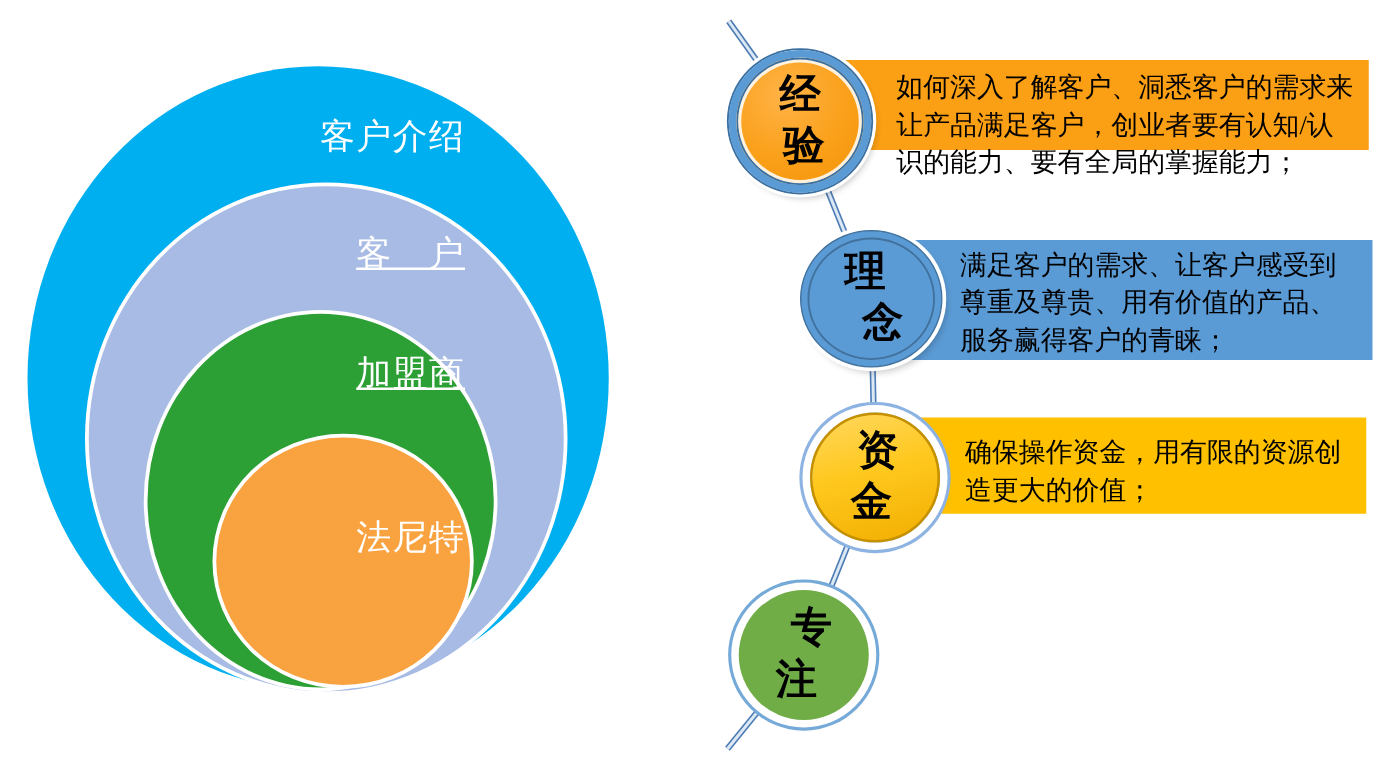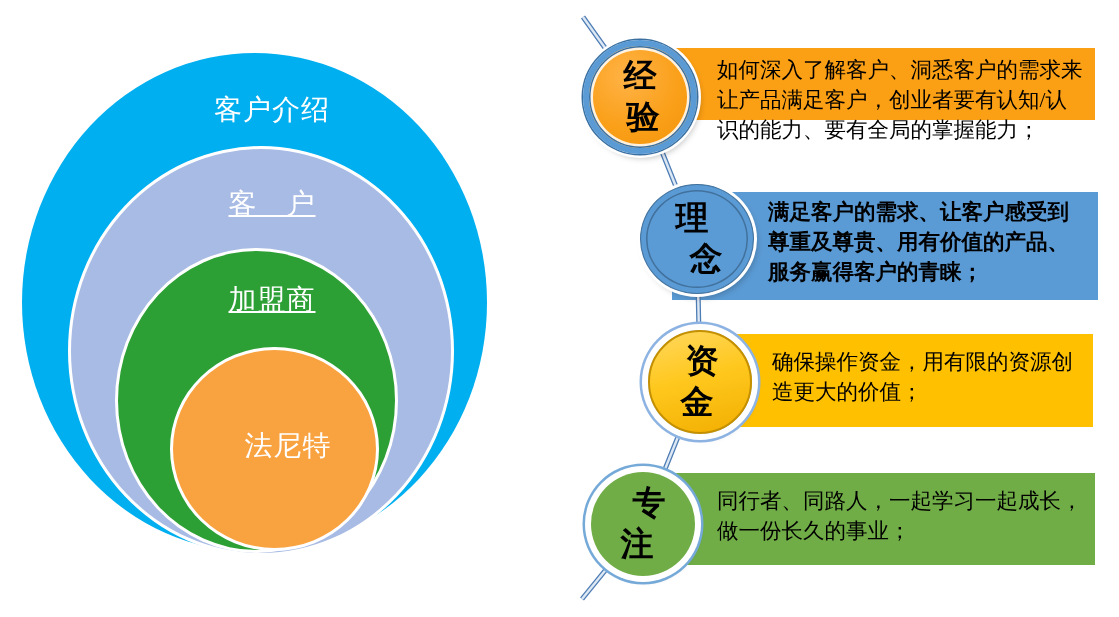--- a/index.html
+++ b/index.html
@@ -5,33 +5,33 @@
   html,body{margin:0;padding:0;background:#fff;}
   body{font-family:"Liberation Serif","DejaVu Serif",serif;}
   #canvas{position:relative;width:1119px;height:617px;background:#fff;overflow:hidden;}
 
   
   .venn-ring{position:absolute;border-radius:50%;}
   .ring-0{left:22px;top:53px;width:465px;height:499px;}
   .ring-1{left:68px;top:146px;width:380px;height:404px;border:3px solid #fff;}
   .ring-2{left:115px;top:248px;width:277px;height:299px;border:3px solid #fff;}
   .ring-3{left:170px;top:347px;width:203px;height:198px;border:3px solid #fff;}
-  .venn-label{position:absolute;left:172px;width:200px;text-align:center;
+  .venn-label{position:absolute;left:172px;width:200px;text-align:right;
     color:#fff;font-size:28px;line-height:30px;letter-spacing:1px;white-space:pre;}
   .vl-0{top:95px;}
   .vl-1{top:189px;text-decoration:underline;}
   .vl-2{top:285px;text-decoration:underline;}
-  .vl-3{top:431px;margin-left:16px;}
+  .vl-3{top:416px;}
 
   
   .step-box{position:absolute;box-sizing:border-box;color:#000;
     font-size:21.5px;line-height:30px;z-index:1;}
   .box-0{left:655px;top:48px;width:440px;height:72px;padding:7px 10px 0 62px;}
-  .box-1{left:672px;top:192px;width:426px;height:108px;padding:5px 24px 0 96px;font-weight:bold;}
-  .box-2{left:672px;top:334px;width:421px;height:93px;padding:13px 8px 0 100px;}
+  .box-1{left:672px;top:192px;width:426px;height:96px;padding:5px 24px 0 96px;}
+  .box-2{left:672px;top:334px;width:421px;height:77px;padding:13px 8px 0 100px;}
   .box-3{left:655px;top:473px;width:440px;height:92px;padding:13px 10px 0 62px;}
 
   #connector{position:absolute;left:0;top:0;z-index:2;pointer-events:none;}
 
   .step-circle{position:absolute;border-radius:50%;z-index:3;
     display:flex;align-items:center;justify-content:center;}
   .circ-0{left:583px;top:40px;width:114px;height:114px;box-sizing:border-box;
     border:6px solid #5B9BD5;
     background:radial-gradient(circle at 38% 30%,#FFB347 0%,#FA9F18 55%,#F2930A 100%);
     box-shadow:0 0 0 1.5px #3A6FA0,0 0 0 4px #fff,3px 4px 6px rgba(0,0,0,.25),
@@ -72,21 +72,20 @@
     <div class="venn-ring ring-3" style="background-color: rgb(249, 162, 64);"></div>
     <div class="venn-label vl-0">客户介绍</div>
     <div class="venn-label vl-1">客　户</div>
     <div class="venn-label vl-2">加盟商</div>
     <div class="venn-label vl-3">法尼特</div>
   </div>
 
   <div class="step-box box-0" style="background-color: rgb(251, 159, 20);"><span>如何深入了解客户、洞悉客户的需求来让产品满足客户，创业者要有认知/认识的能力、要有全局的掌握能力；</span></div>
   <div class="step-box box-1" style="background-color: rgb(91, 155, 213);"><span>满足客户的需求、让客户感受到尊重及尊贵、用有价值的产品、服务赢得客户的青睐；</span></div>
   <div class="step-box box-2" style="background-color: rgb(255, 192, 0);"><span>确保操作资金，用有限的资源创造更大的价值；</span></div>
-  <div class="step-box box-3" style="background-color: rgb(112, 173, 71);"><span>同行者、同路人，一起学习一起成长，做一份长久的事业；</span></div>
 
   <svg id="connector" width="1119" height="617" viewBox="0 0 1119 617">
     <polyline points="583,17 640,97 697,239 700,382 643,524 582,599" fill="none" stroke="#4E7DB5" stroke-width="5" stroke-linejoin="round"></polyline>
     <polyline points="583,17 640,97 697,239 700,382 643,524 582,599" fill="none" stroke="#DCE8F4" stroke-width="2.4" stroke-linejoin="round"></polyline>
   </svg>
 
   <div class="step-circle circ-0">
     <div class="step-label">
       <span>经</span>
       <span>验</span>

